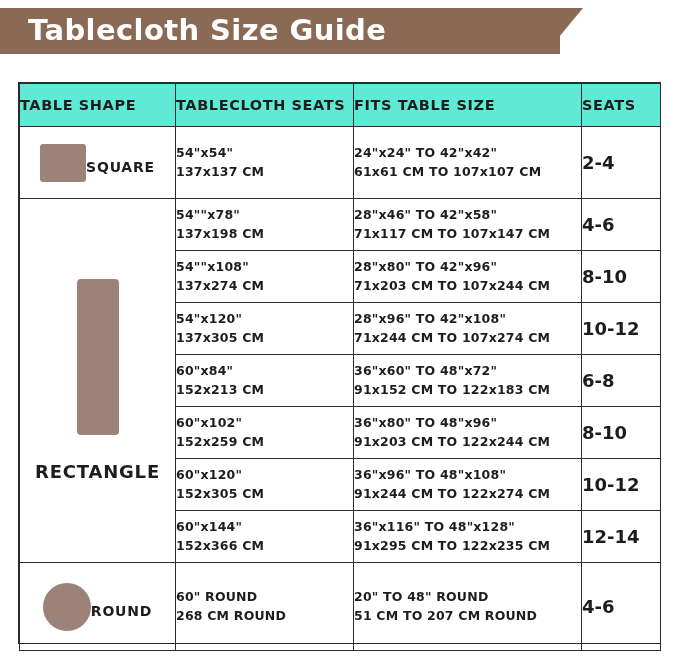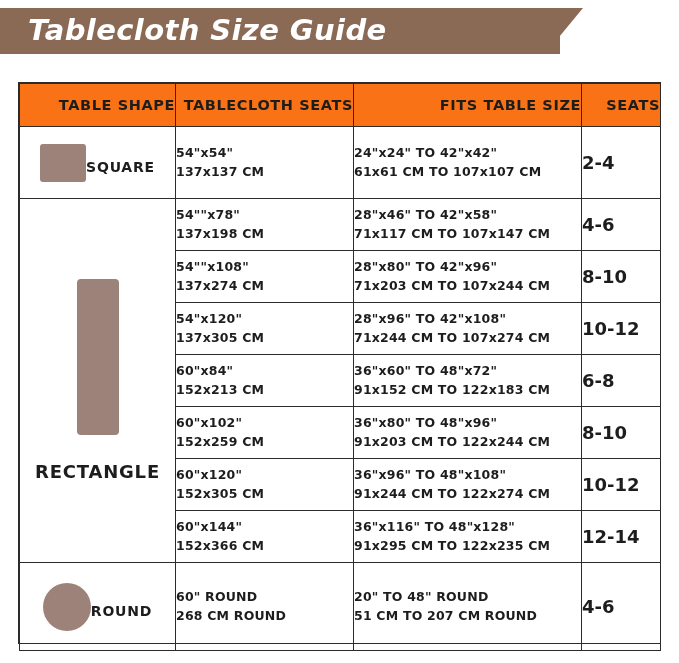--- a/index.html
+++ b/index.html
@@ -19,21 +19,20 @@
     height: 663px;
     box-sizing: border-box;
   }
 
   
   .banner {
     position: relative;
     width: 644px;
     height: 62px;
     overflow: hidden;
-    font-style: italic;
   }
   .banner-bg {
     position: absolute;
     left: 0;
     top: 8px;
     width: 560px;
     height: 46px;
     background: #8a6a55;
   }
   .banner-bg-skew {
@@ -79,22 +78,22 @@
     padding: 0;
     vertical-align: middle;
     font-family: "DejaVu Sans", sans-serif;
     color: #1d1d1d;
   }
   table.size-table tr.head th {
     height: 42px;
     font-size: 14.5px;
     font-weight: bold;
     letter-spacing: 0.6px;
-    text-align: right;
-    background: #f97316;
+    text-align: left;
+    background: #5eead4;
   }
   .col-shape { width: 156px; }
   .col-cloth { width: 178px; }
   .col-fits  { width: 228px; }
   .col-seats { width: 79px; }
 
   .cell-cloth, .cell-fits {
     font-size: 12.5px;
     line-height: 1.45;
     font-weight: bold;

